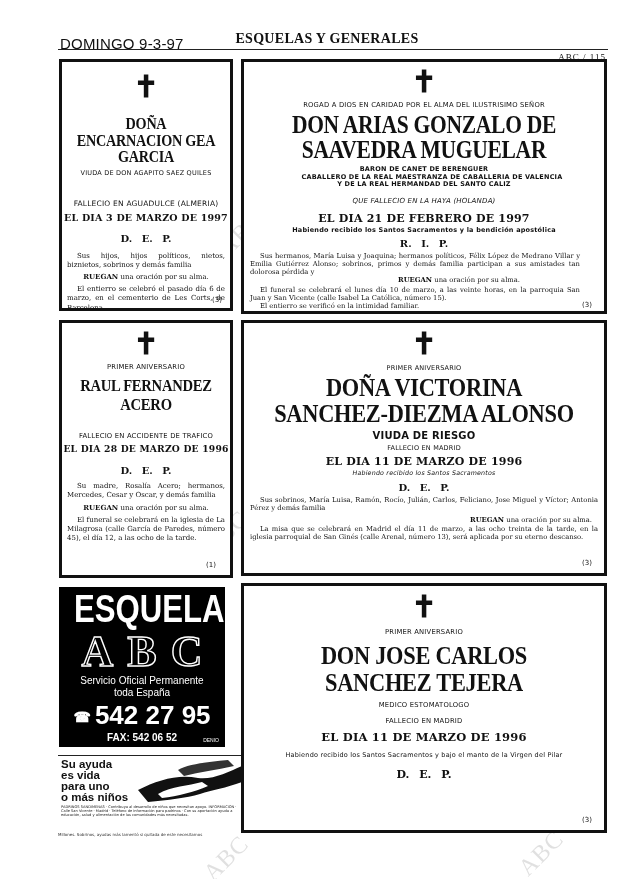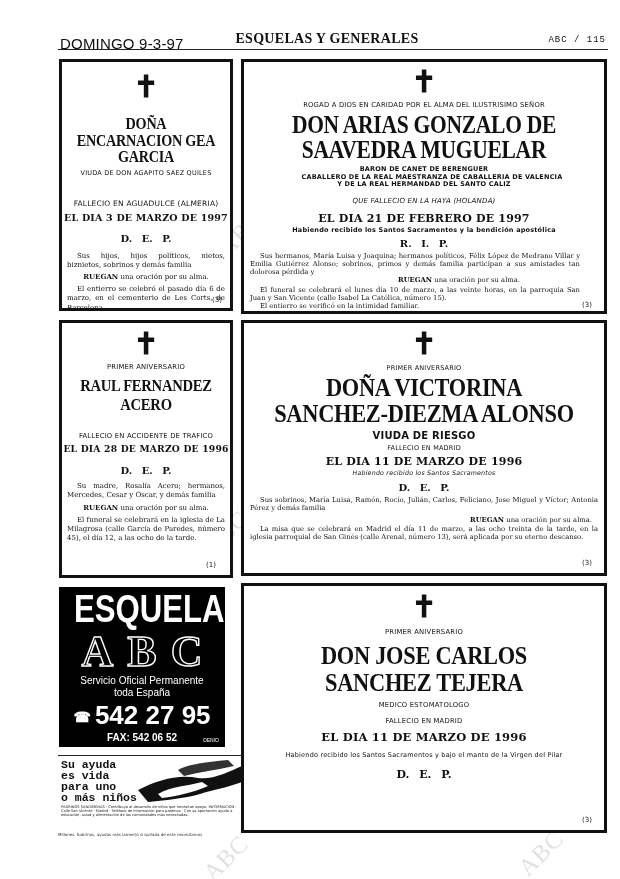--- a/index.html
+++ b/index.html
@@ -2,21 +2,21 @@
 <html><head>
 <meta charset="utf-8">
 <style>
   * { box-sizing: border-box; margin: 0; padding: 0; }
   html, body { width: 620px; height: 879px; background: #fff; overflow: hidden; }
   body { position: relative; font-family: "DejaVu Serif", serif; color: #111; }
 
   .header { position: absolute; left: 58px; top: 28px; width: 550px; height: 22px; border-bottom: 1px solid #222; }
   .header .date { position: absolute; left: 2px; top: 7px; font-family: "Liberation Sans", sans-serif; font-size: 15px; letter-spacing: 0.2px; }
   .header .section { position: absolute; left: 0; right: 12px; top: 3px; text-align: center; font-family: "Liberation Serif", serif; font-weight: bold; font-size: 14px; letter-spacing: 0.3px; }
-  .header .page { position: absolute; right: 2px; top: 7px; font-family: Liberation Mono, monospace; font-size: 9px; letter-spacing: 1px; margin-left: 36px; }
+  .header .page { position: absolute; right: 2px; top: 24px; font-family: Liberation Serif, serif; font-size: 9px; letter-spacing: 1px; margin-left: 36px; }
 
   .box { position: absolute; border: 3px solid #111; background: #fff; overflow: hidden; text-align: center; }
   .cross { font-family: "DejaVu Serif", serif; font-size: 30px; line-height: 30px; font-weight: bold; }
   .name { font-family: "Liberation Serif", serif; font-weight: bold; line-height: 1.0; letter-spacing: -0.3px; transform: scaleX(0.86); transform-origin: center; }
   .small-caps { font-family: "DejaVu Sans", sans-serif; font-size: 7px; letter-spacing: 0.2px; }
   .date-line { font-family: "DejaVu Serif", serif; font-weight: bold; letter-spacing: 0.2px; }
   .dep { font-family: "DejaVu Serif", serif; font-weight: bold; word-spacing: 6px; }
   .body-text { font-family: "DejaVu Serif", serif; font-size: 7px; line-height: 9.2px; text-align: justify; }
   .body-text p { text-indent: 10px; }
   .center { text-align: center; }
@@ -29,21 +29,21 @@
   .ad { position: absolute; left: 59px; top: 587px; width: 166px; height: 160px; background: #000; color: #fff; text-align: center; overflow: hidden; }
   .ad .t1 { font-family: "Liberation Sans", sans-serif; font-weight: bold; font-size: 38px; line-height: 40px; letter-spacing: 0px; transform: scaleX(0.82); transform-origin: center; margin-top: 2px; }
   .ad .t2 { font-family: "Liberation Serif", serif; font-weight: bold; font-size: 44px; line-height: 46px; letter-spacing: 14px; color: #000; -webkit-text-stroke: 1.4px #fff; padding-left: 14px; }
   .ad .t3 { font-family: "Liberation Sans", sans-serif; font-size: 10px; line-height: 12px; }
   .ad .phone { font-family: "Liberation Sans", sans-serif; font-weight: bold; font-size: 26px; line-height: 30px; margin-top: 1px; }
   .ad .phone .ico { font-size: 14px; vertical-align: middle; margin-right: 4px; }
   .ad .fax { font-family: "Liberation Sans", sans-serif; font-weight: bold; font-size: 10px; line-height: 12px; position: relative; }
   .ad .fax .tag { position: absolute; right: 6px; top: 2px; font-size: 5px; font-weight: normal; }
 
   .help { position: absolute; left: 58px; top: 755px; width: 184px; height: 76px; border-top: 1px solid #222; overflow: hidden; }
-  .help .headline { position: absolute; left: 3px; top: 3px; font-family: Liberation Mono, monospace; font-weight: bold; font-size: 11.5px; line-height: 11px; }
+  .help .headline { position: absolute; left: 3px; top: 3px; font-family: Liberation Sans, sans-serif; font-weight: bold; font-size: 11.5px; line-height: 11px; }
   .help .hand { position: absolute; left: 80px; top: 4px; width: 104px; height: 44px; }
   .help .fine { position: absolute; left: 3px; top: 49px; width: 178px; font-family: "DejaVu Sans", sans-serif; font-size: 3.6px; line-height: 4.2px; color: #222; }
   .help-caption { position: absolute; left: 58px; top: 832px; width: 184px; font-family: "DejaVu Sans", sans-serif; font-size: 4px; color: #333; }
 
   .wm { position: absolute; font-family: "Liberation Serif", serif; font-size: 24px; color: rgba(0,0,0,0.12); transform: rotate(-45deg); letter-spacing: 1px; pointer-events: none; }
 </style>
 </head>
 <body>
 
 <div class="wm" style="left:55px;top:75px;">ABC</div>

